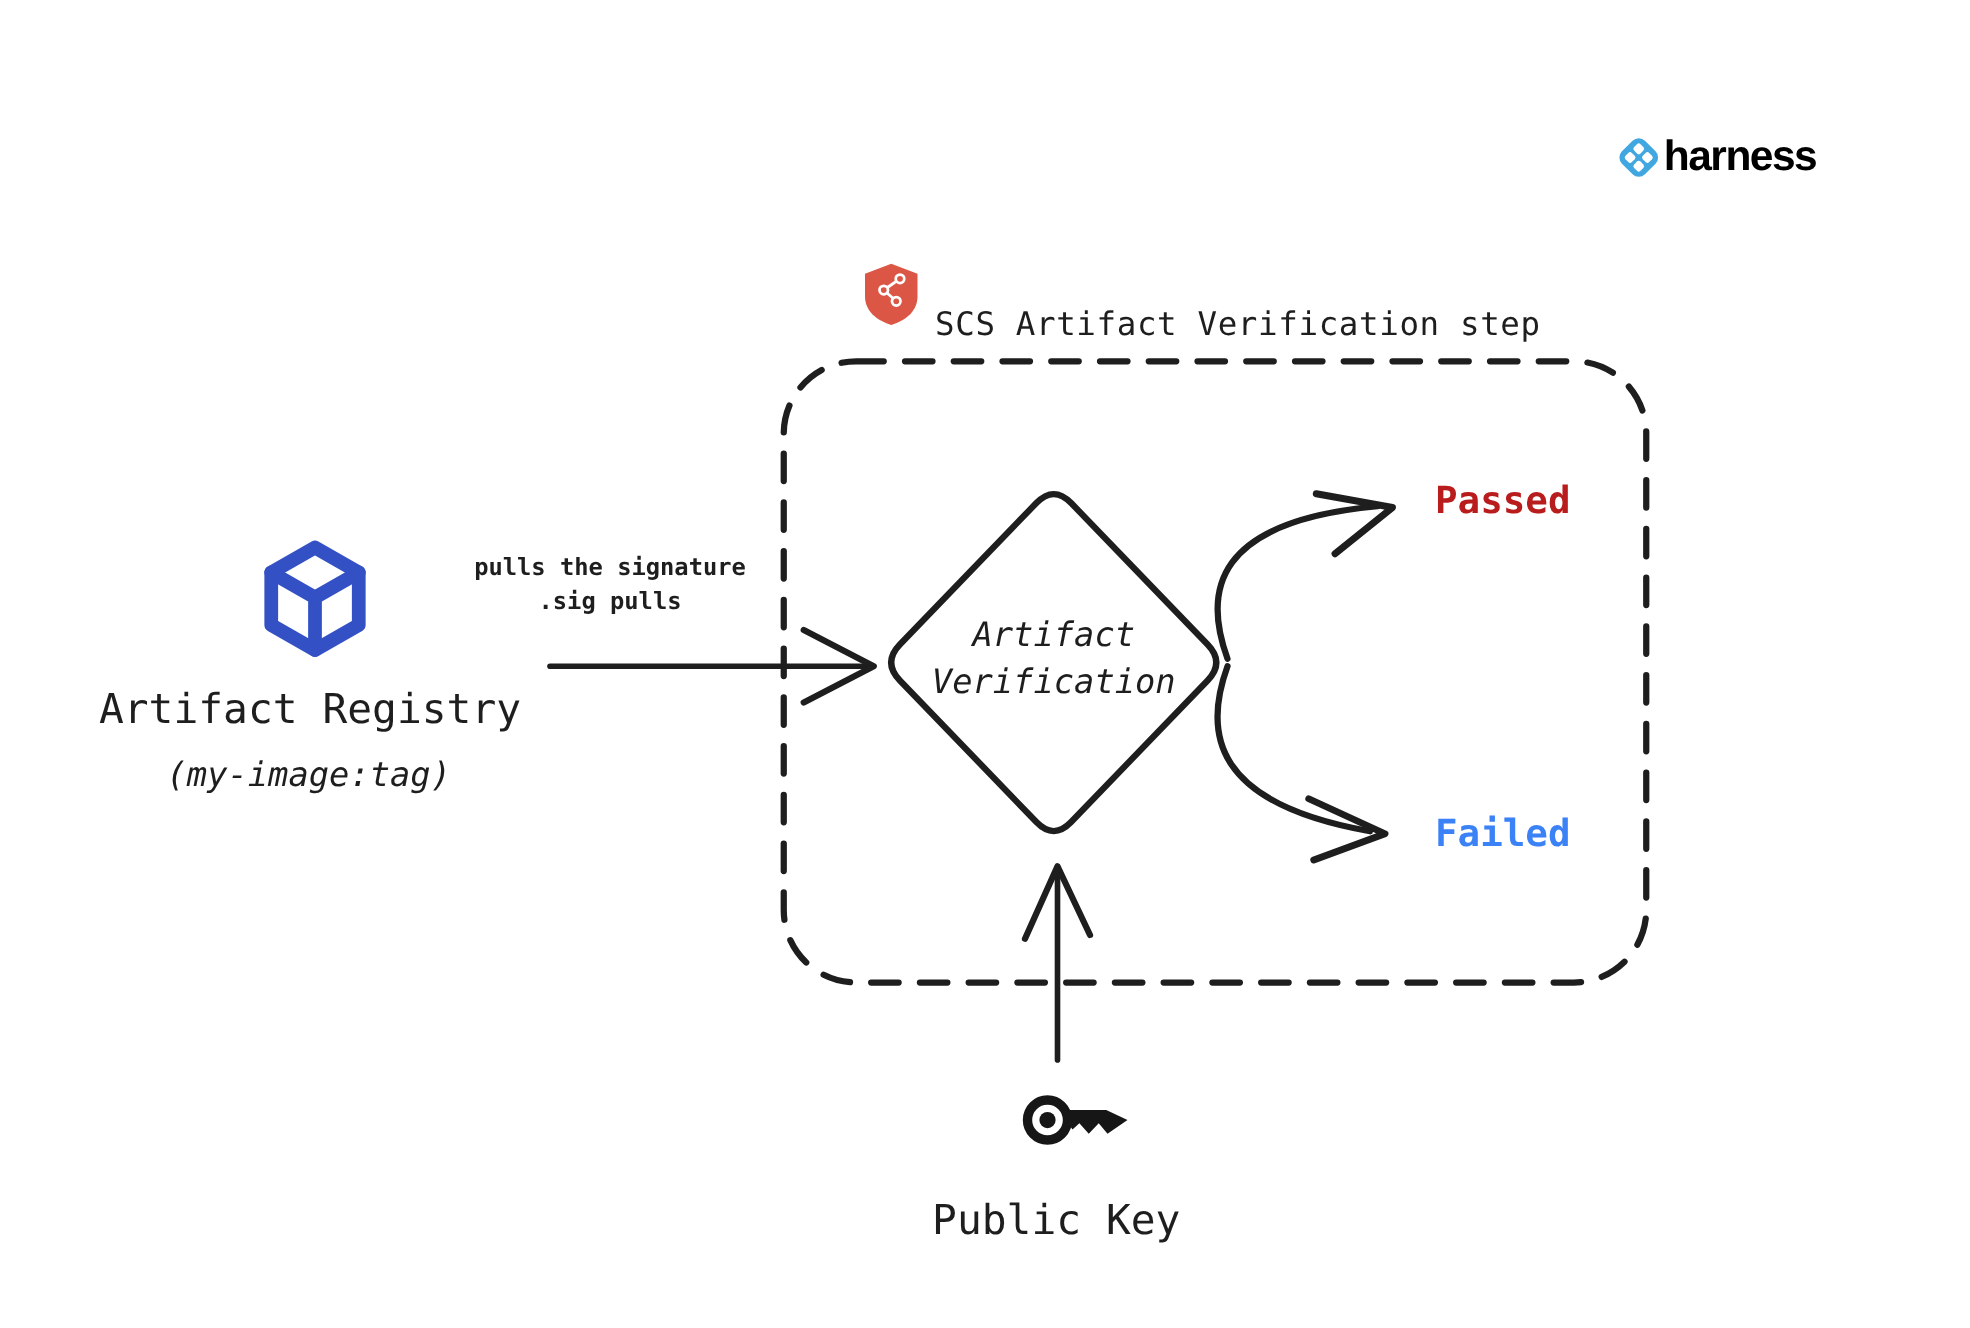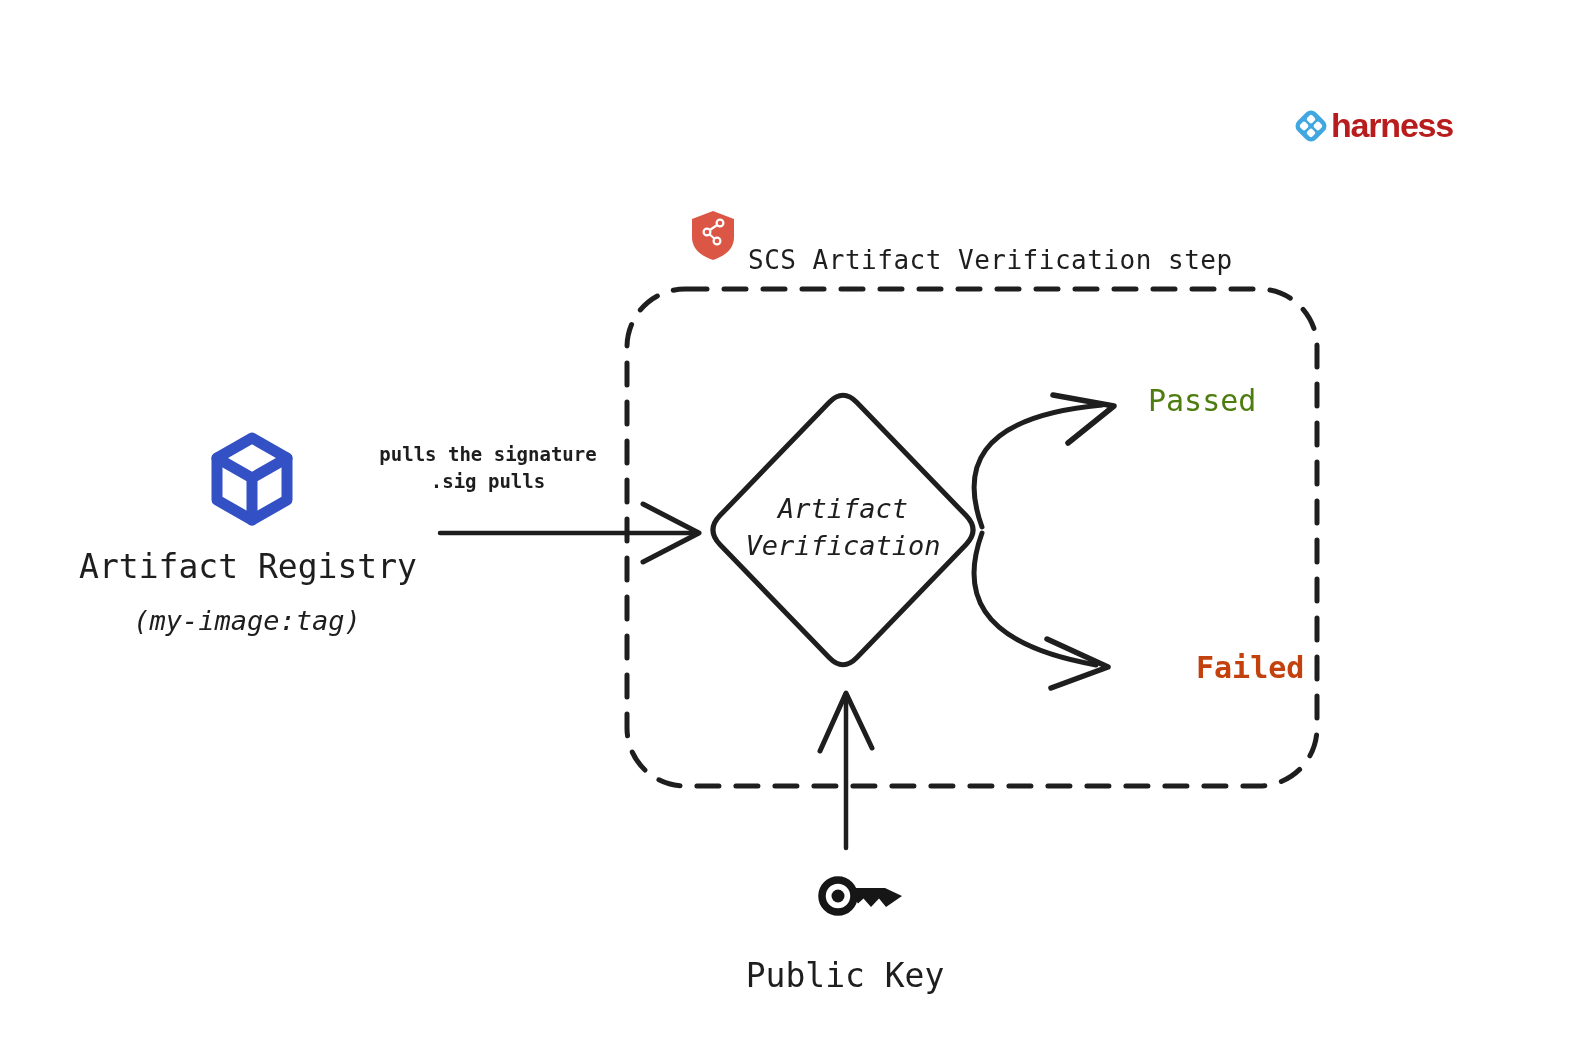--- a/index.html
+++ b/index.html
@@ -11,28 +11,28 @@
     font-family:"DejaVu Sans Mono", monospace;
     color:#1e1e1e;
   }
   #drawing{position:absolute;left:0;top:0;}
   .label{position:absolute;white-space:pre;line-height:1.25;}
   .center{transform:translateX(-50%);text-align:center;}
   .header-title{left:748px;top:216px;font-size:26px;letter-spacing:.5px;margin-top:28px;}
   .brand-text{
     left:1331px;top:104px;
     font-family:"Liberation Sans", sans-serif;
-    font-weight:700;font-size:34px;letter-spacing:-1.2px;color:#b91c1c;
+    font-weight:700;font-size:34px;letter-spacing:-1.2px;color:#000000;
   }
   .registry-title{left:248px;top:546px;font-size:33px;}
   .registry-sub{left:247px;top:604px;font-size:27px;font-style:italic;}
   .edge-label{left:488px;top:441px;font-size:19px;line-height:27px;font-weight:bold;}
   .diamond-label{left:843px;top:490px;font-size:27px;line-height:37px;font-style:italic;}
-  .passed{left:1148px;top:382px;font-size:30px;color:#4d7c0f;font-weight:normal;}
-  .failed{left:1148px;top:649px;font-size:30px;color:#c2410c;font-weight:bold;margin-left:48px;}
+  .passed{left:1148px;top:382px;font-size:30px;color:#b91c1c;font-weight:bold;}
+  .failed{left:1148px;top:649px;font-size:30px;color:#3b82f6;font-weight:bold;}
   .pubkey-label{left:845px;top:931px;font-size:33px;margin-top:24px;}
 </style>
 </head>
 <body>
 
 <div id="canvas">
 
   <svg id="drawing" width="1576" height="1062" viewBox="0 0 1576 1062">
 
     <rect x="627" y="289" width="690" height="497" rx="58" fill="none" stroke="#1e1e1e" stroke-width="5" stroke-dasharray="22 17" stroke-linecap="round"></rect>

